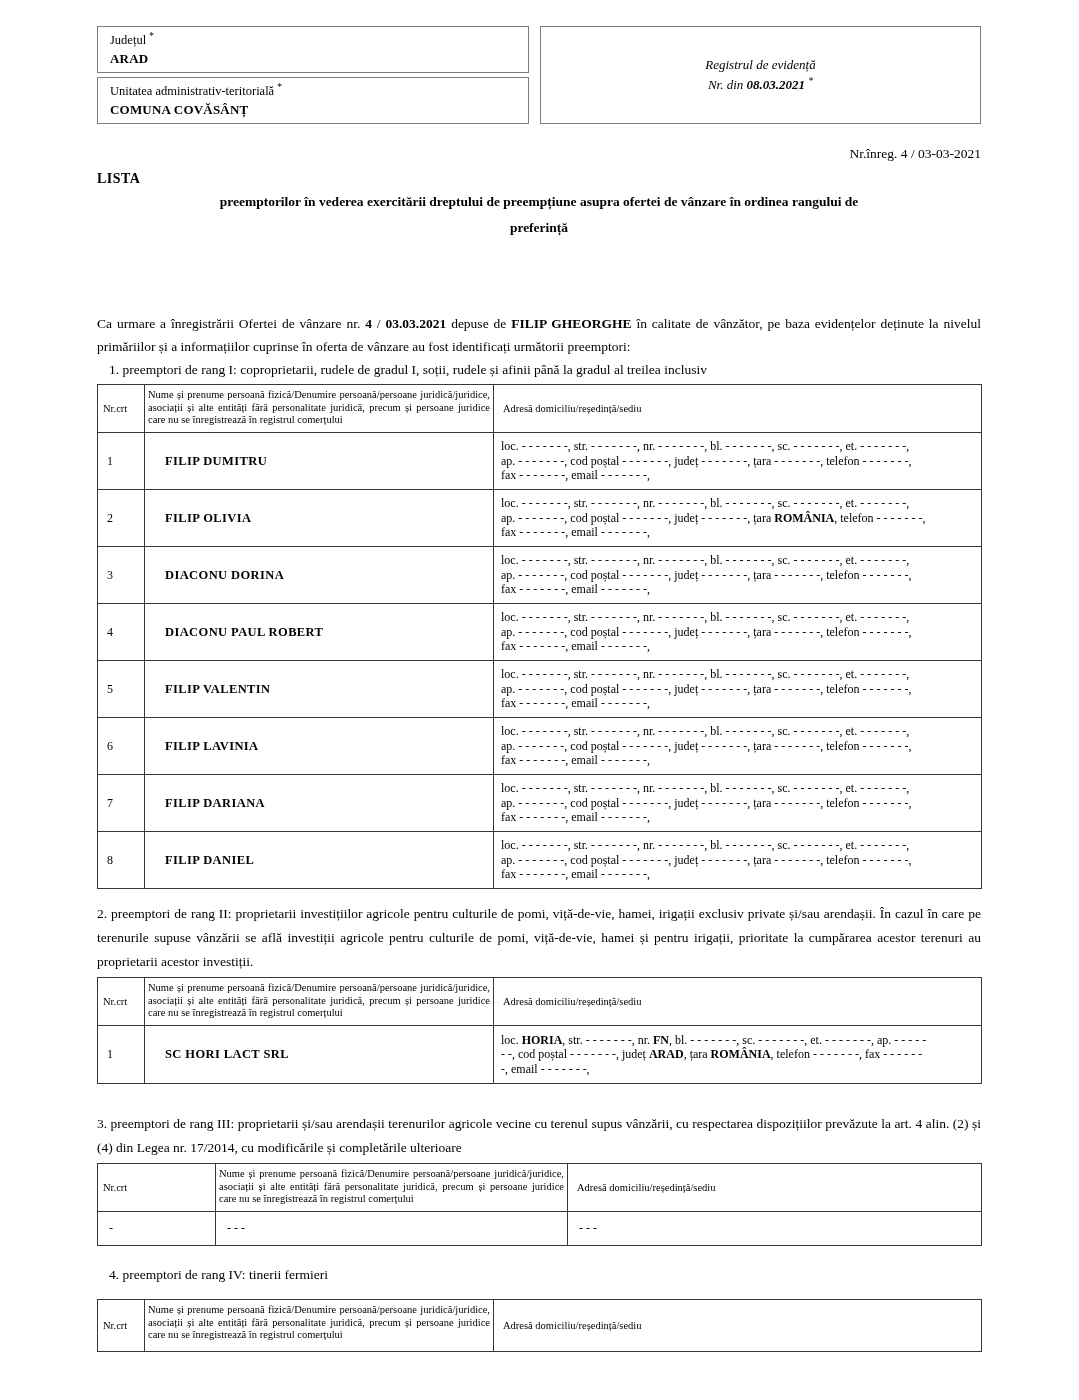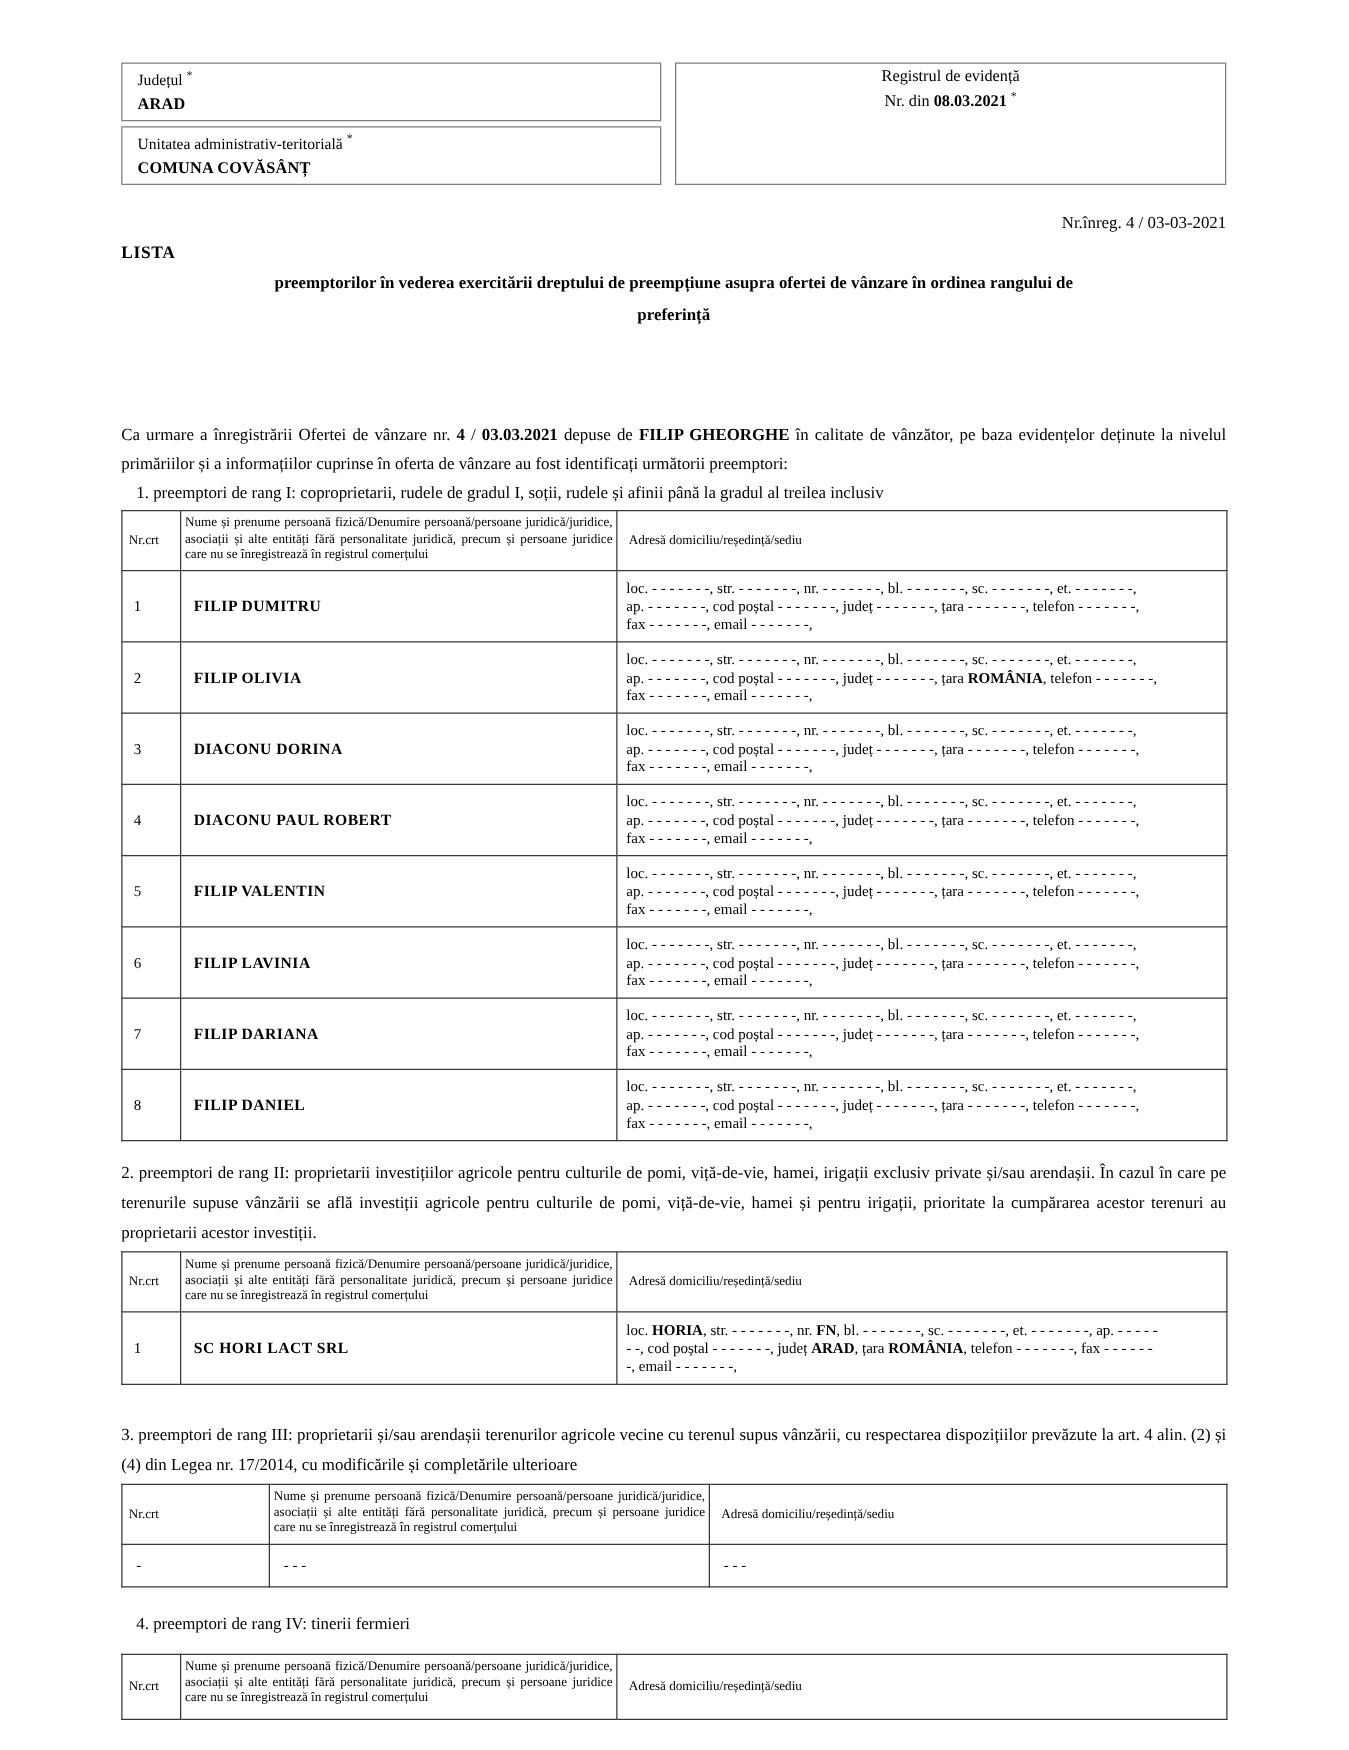--- a/index.html
+++ b/index.html
@@ -7,27 +7,27 @@
   body {
     width: 1079px; height: 1400px;
     background: #ffffff; color: #000;
     font-family: "Liberation Serif", serif;
     overflow: hidden;
   }
   .page { position: relative; width: 1079px; height: 1400px; }
   .content { margin-left: 97px; width: 884px; }
 
   
-  .hdr { display: flex; gap: 11px; padding-top: 50px; align-items: stretch; }
+  .hdr { display: flex; gap: 11px; padding-top: 26px; align-items: stretch; }
   .hdr-left { width: 432px; display: flex; flex-direction: column; gap: 4px; }
   .hdr-cell { border: 1px solid #7d7d7d; padding: 4px 12px; flex: 1; }
   .hdr-lbl { font-size: 12.5px; line-height: 18px; }
   .hdr-val { font-weight: bold; font-size: 13px; line-height: 19px; letter-spacing: 0.2px; }
   .hdr-right { flex: 1; border: 1px solid #7d7d7d; display: flex; flex-direction: column;
-               justify-content: flex-start; align-items: center; font-size: 13px; line-height: 20px; }
+               justify-content: center; align-items: center; font-size: 13px; line-height: 20px; font-style: italic; }
   sup.ast { font-size: 9.5px; vertical-align: super; line-height: 0; }
 
   .reg-line { text-align: right; font-size: 13.5px; margin-top: 22px; }
   .title-main { text-align: left; font-weight: bold; font-size: 14px; margin-top: 9px; letter-spacing: 0.5px; }
   .title-sub { text-align: center; font-weight: bold; font-size: 13.5px; line-height: 26px;
                margin-top: 2px; white-space: pre-line; }
 
   .intro { margin-top: 71px; font-size: 13.5px; line-height: 23px; text-align: justify; }
   .para  { font-size: 13.5px; line-height: 24px; text-align: justify; }
   .heading-line { font-size: 13.5px; line-height: 23px; margin-left: 12px; }
@@ -39,21 +39,21 @@
   td { border: 1px solid #383838; vertical-align: middle; overflow: hidden; }
   .h-nr   { font-size: 10.5px; padding: 12px 5px; }
   .h-name { font-size: 10.5px; line-height: 12.5px; text-align: justify; padding: 4px 3px; vertical-align: top; }
   .h-addr { font-size: 10.5px; padding: 2px 9px; }
   tr.hrow { height: 48px; }
   tr.hrow4 { height: 52px; }
   tr.drow { height: 57px; }
   tr.drow2 { height: 58px; }
   tr.drow3 { height: 34px; }
   .c-nr   { font-size: 12px; padding: 2px 9px; }
-  .c-name { font-weight: bold; font-size: 12.5px; padding: 2px 10px; letter-spacing: 0.4px; }
+  .c-name { font-weight: bold; font-size: 12.5px; padding: 2px 20px; letter-spacing: 0.4px; }
   .c-addr { font-size: 12px; line-height: 14.6px; padding: 3px 7px; white-space: pre-wrap; }
   .c-dash { font-size: 12px; padding: 2px 11px; }
   .b { font-weight: bold; }
   .tbl4-gap { margin-top: 13px; }
 </style>
 </head>
 <body>
 
 <div class="page">
   <div class="content">

